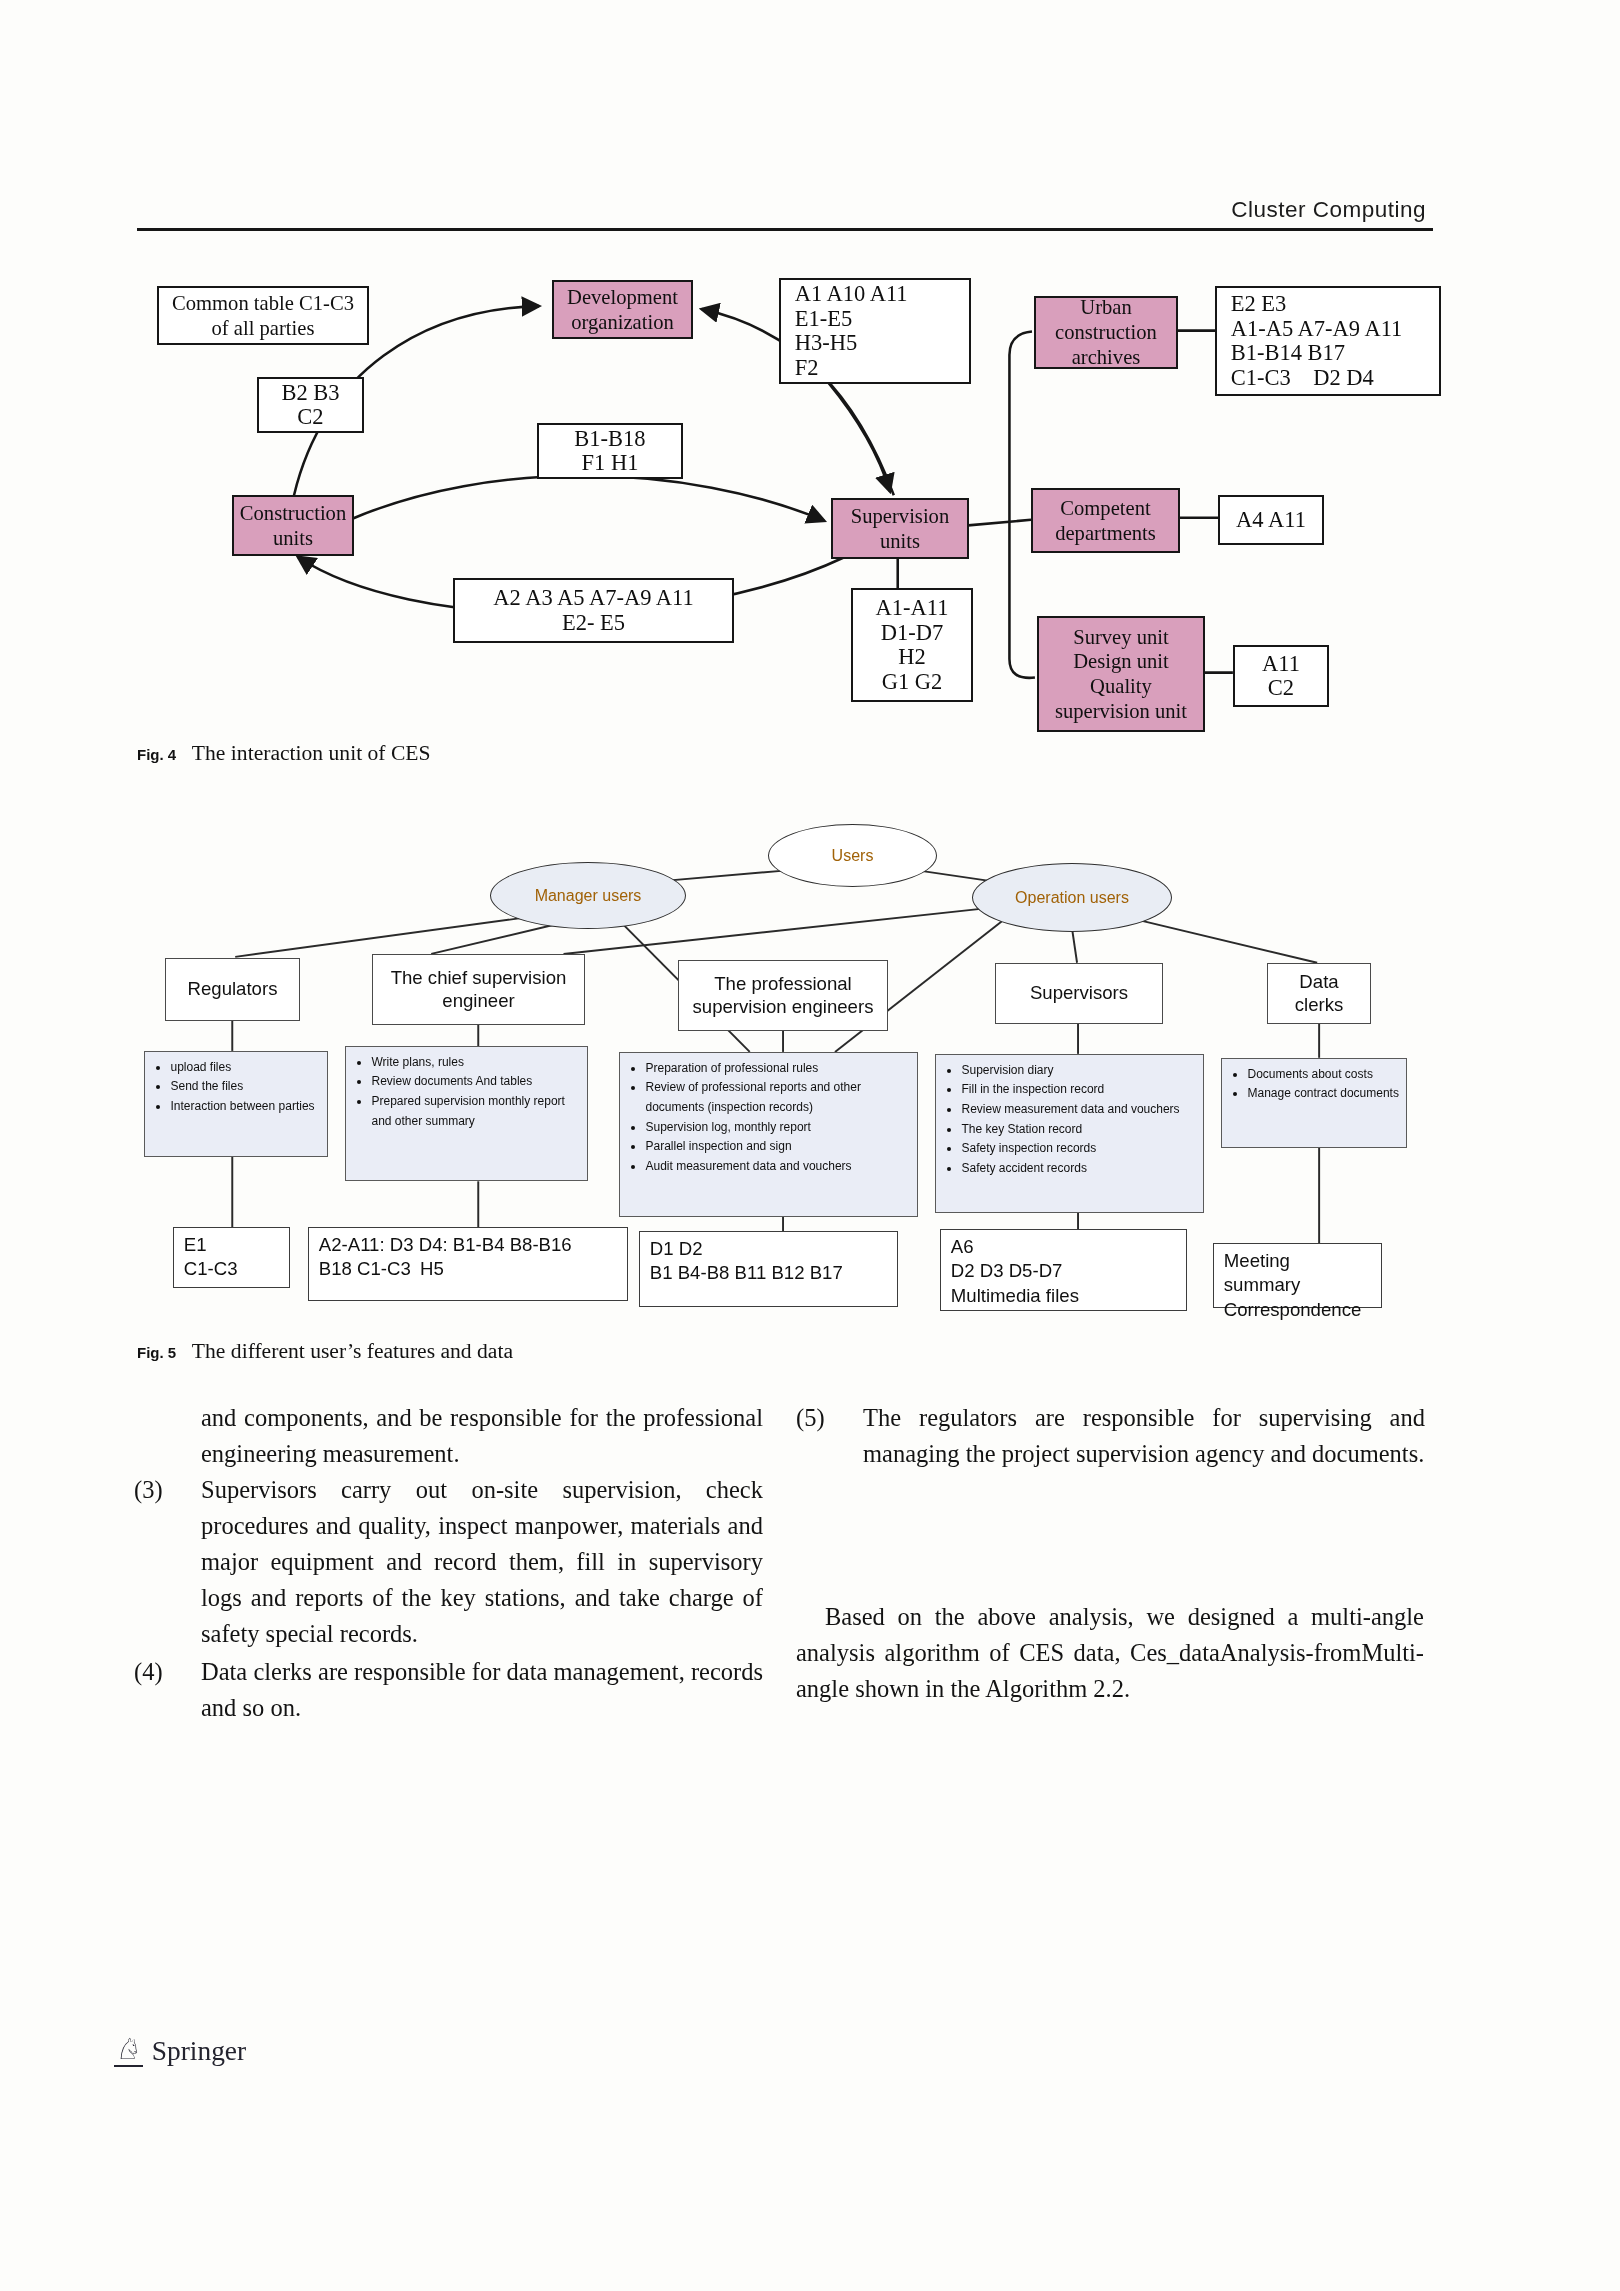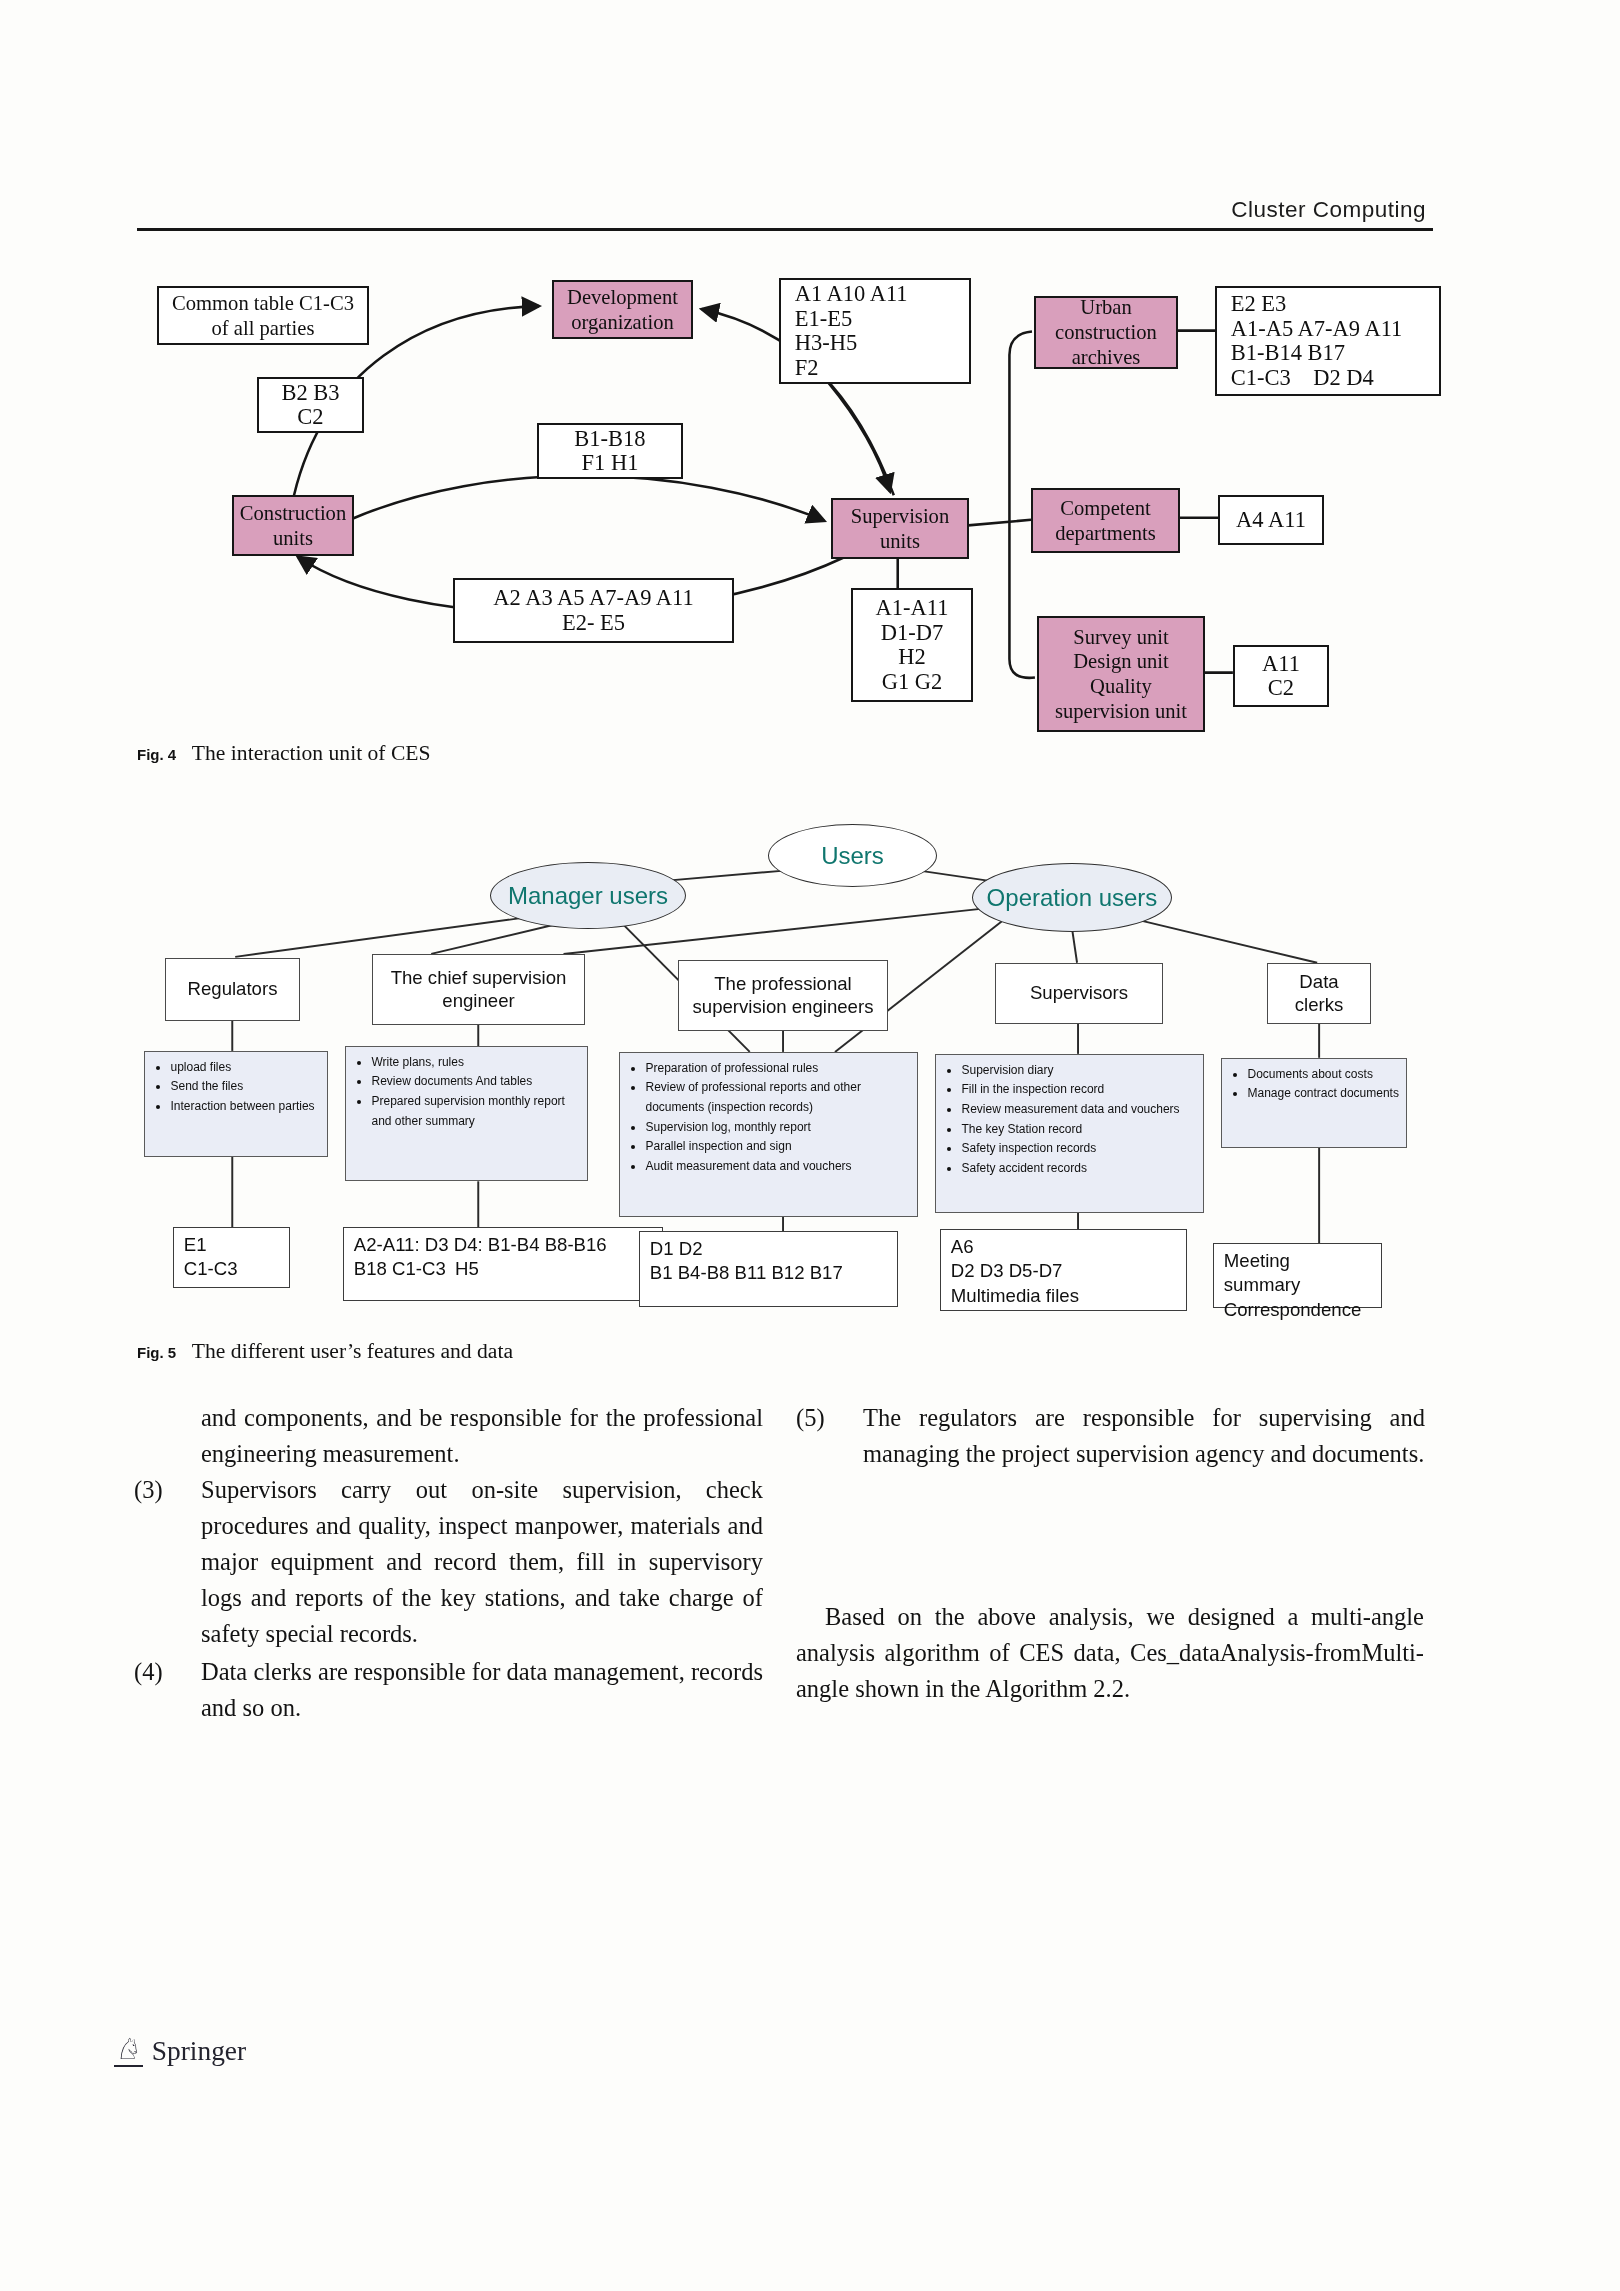--- a/index.html
+++ b/index.html
@@ -17,21 +17,21 @@
          white-space:pre-line;font-size:20.6px;line-height:1.2;color:#101010;}
   .f4box.code{font-size:22.5px;line-height:24.5px;}
   .f4box.leftal{justify-content:flex-start;text-align:left;padding-left:13.7px;}
   .f4box.pink{background:#d99fbc;border-width:2px;}
   
   .caption{position:absolute;z-index:1;font-size:21.6px;color:#121212;}
   .caption .lbl{font-family:"Liberation Sans",sans-serif;font-weight:bold;font-size:15px;margin-right:15.7px;}
   
   .f5ell{position:absolute;z-index:1;border:1.8px solid #2e2e2e;border-radius:50%;background:#fff;
          display:flex;align-items:center;justify-content:center;
-         font-family:"Liberation Sans",sans-serif;font-size:24px;color:#0f766e;}
+         font-family:"Liberation Sans",sans-serif;font-size:16px;color:#a16207;}
   .f5ell.tint{background:#e9edf4;}
   .f5head{position:absolute;z-index:1;border:1.8px solid #4a4a4a;background:#fff;
           display:flex;align-items:center;justify-content:center;text-align:center;
           font-family:"Liberation Sans",sans-serif;font-size:18.6px;line-height:1.2;color:#111;padding:2px 5.9px;box-sizing:border-box;}
   .f5panel{position:absolute;z-index:1;border:1.8px solid #5a5a5a;background:#eaedf6;
            font-family:Liberation Sans, sans-serif;font-size:12px;line-height:19.6px;color:#101010;
            padding:5.9px 3.9px 3.9px 3.9px;box-sizing:border-box;}
   .f5panel ul{margin:0;padding-left:21.6px;}
   .f5panel li{margin:0;padding:0;}
   .f5code{position:absolute;z-index:1;border:1.8px solid #3c3c3c;background:#fff;white-space:pre-line;
@@ -189,21 +189,21 @@
   </div>
   <div class="f5panel" style="left:1221px;top:1058px;width:186px;height:90px;">
     <ul>
       <li>Documents about costs</li>
       <li>Manage contract documents</li>
     </ul>
   </div>
 
   <div class="f5code" style="left:173px;top:1227px;width:117px;height:61px;">E1
 C1-C3</div>
-  <div class="f5code" style="left:308px;top:1227px;width:320px;height:74px;margin-left:35px;">A2-A11:  D3 D4:  B1-B4 B8-B16
+  <div class="f5code" style="left:308px;top:1227px;width:320px;height:74px;">A2-A11:  D3 D4:  B1-B4 B8-B16
 B18 C1-C3 H5</div>
   <div class="f5code" style="left:639px;top:1231px;width:259px;height:76px;">D1 D2
 B1 B4-B8 B11 B12 B17</div>
   <div class="f5code" style="left:940px;top:1229px;width:247px;height:82px;">A6
 D2 D3 D5-D7
 Multimedia files</div>
   <div class="f5code" style="left:1213px;top:1243px;width:169px;height:65px;">Meeting summary
 Correspondence</div>
 
   <div class="caption" style="left:137px;top:1339px;">

